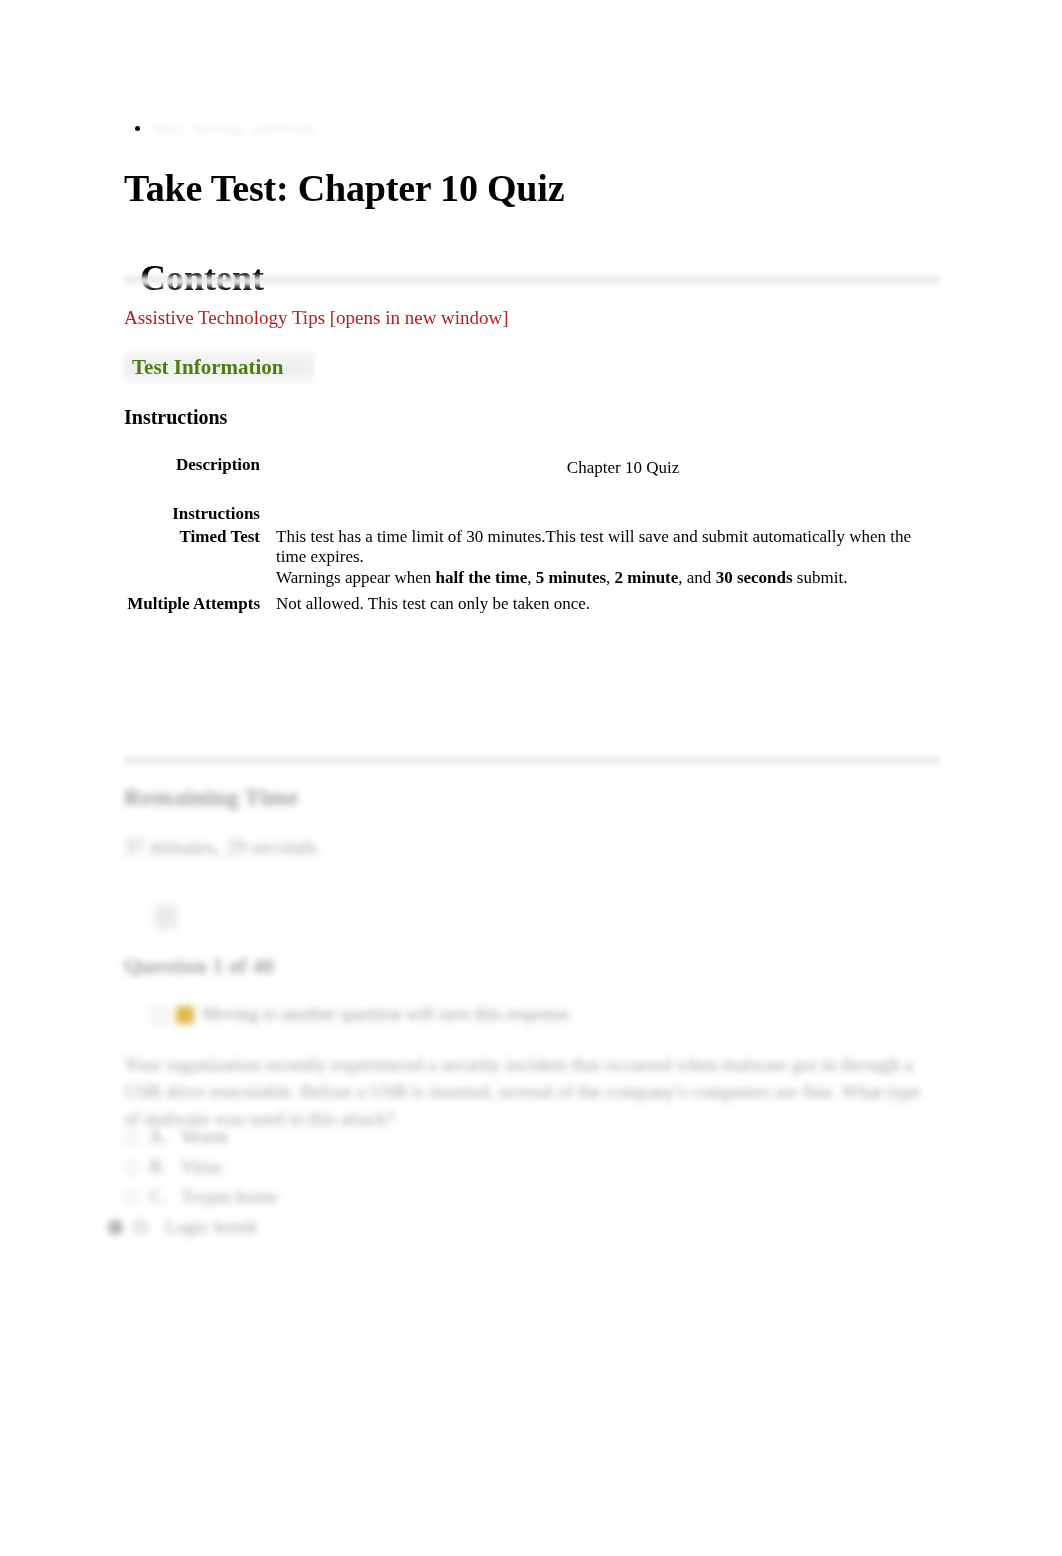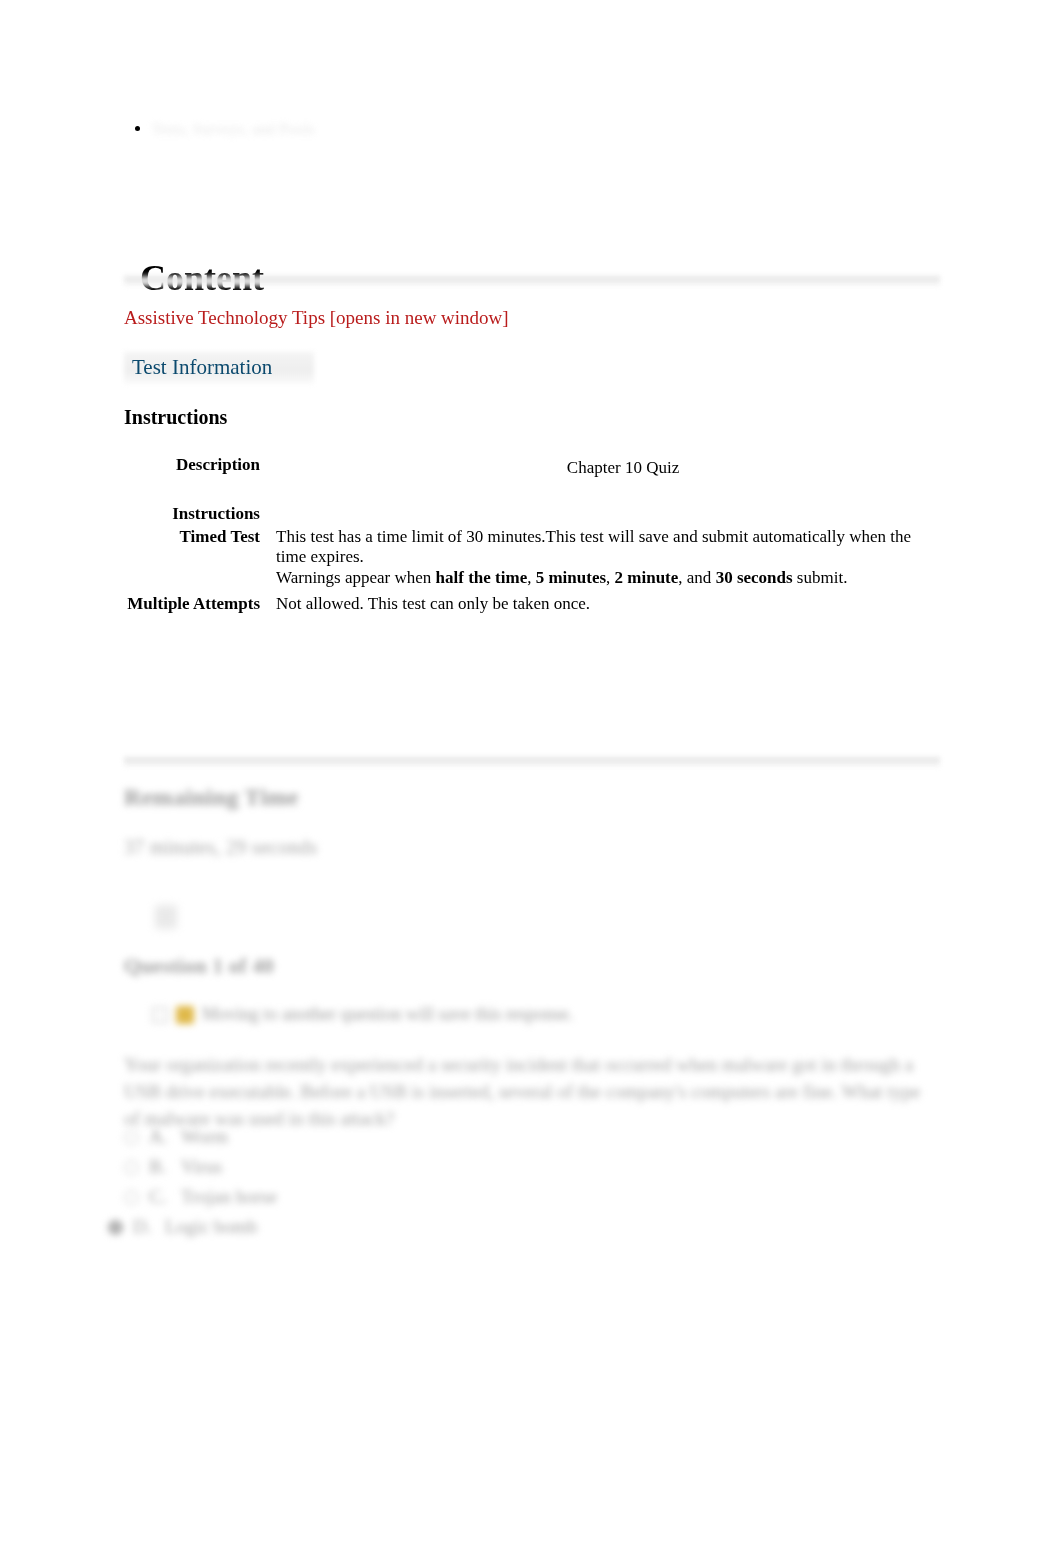--- a/index.html
+++ b/index.html
@@ -97,22 +97,22 @@
     width: 190px;
     height: 32px;
     background: linear-gradient(to bottom, #f4f4f4, #eeeeee 60%, #fbfbfb);
     filter: blur(2.4px);
   }
   .ti-title {
     position: absolute;
     left: 132px;
     top: 355px;
     font-size: 21px;
-    font-weight: normal;
-    color: #0c4a6e;
+    font-weight: bold;
+    color: #4d7c0f;
     line-height: 1.2;
   }
 
   .instructions-heading {
     position: absolute;
     left: 124px;
     top: 405px;
     font-size: 20px;
     font-weight: bold;
     line-height: 1.2;
@@ -269,20 +269,21 @@
 <body>
 
 <div class="page">
 
   <ul class="crumb-list">
     <li>
       <span class="crumb-blur">Tests, Surveys, and Pools</span>
     </li>
   </ul>
 
+  <h1 class="page-title">Take Test: Chapter 10 Quiz</h1>
 
   <h2 class="content-heading">Content</h2>
   <div class="divider d1"></div>
 
   <a href="#" class="assistive-link">Assistive Technology Tips [opens in new window]</a>
 
   <div class="ti-band"></div>
   <div class="ti-title">Test Information</div>
 
   <div class="instructions-heading">Instructions</div>

